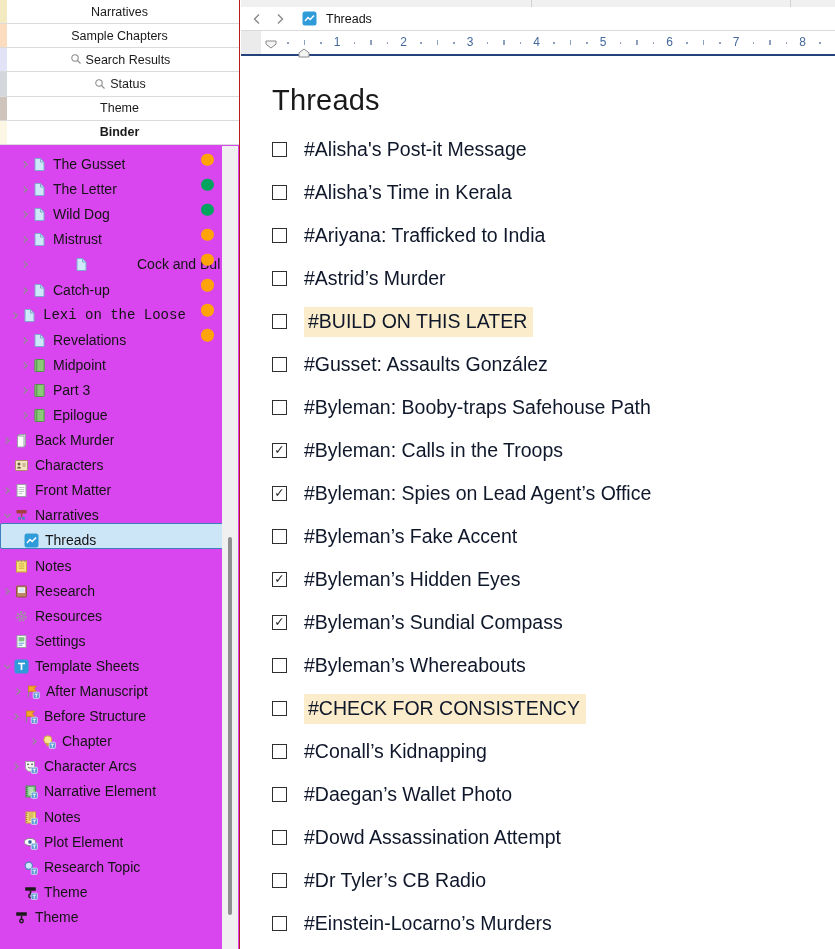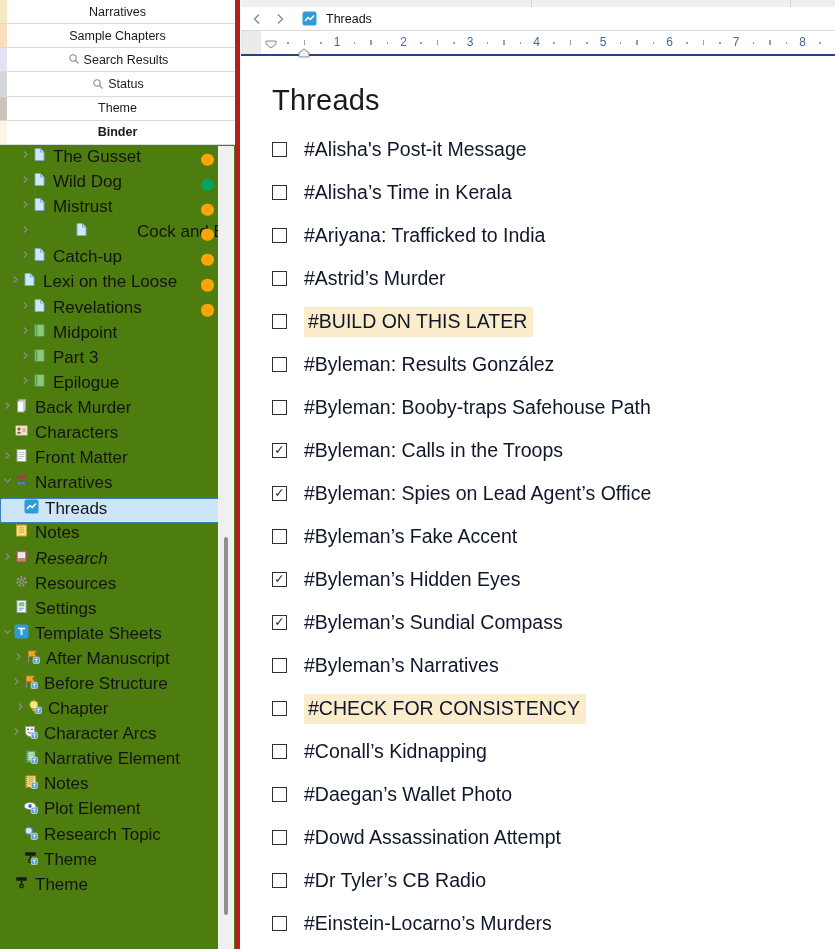--- a/index.html
+++ b/index.html
@@ -1,28 +1,28 @@
 <!DOCTYPE html>
 <html><head>
 <meta charset="utf-8">
 <style>
   *{box-sizing:border-box;margin:0;padding:0}
   html,body{width:835px;height:949px}
   body{position:relative;font-family:"Liberation Sans",sans-serif;background:#fff;overflow:hidden}
 
   
-  #sidebar{position:absolute;left:0;top:0;width:240px;height:100%;background:#4d7c0f;border-right:5px solid #b91c1c}
+  #sidebar{position:absolute;left:0;top:0;width:240px;height:100%;background:#d946ef;border-right:1px solid #b91c1c}
   #tabstrip{position:absolute;top:0;left:0;right:0}
   .tabrow{height:24.17px;background:#fff;border-bottom:1px solid #DBDBDB;display:flex;align-items:center;justify-content:center;position:relative;font-size:12.5px;color:#1a1a1a;cursor:default}
   .tabrow .strip{position:absolute;left:0;top:0;bottom:0;width:7px}
   .tabrow.active{font-weight:bold}
   .tabrow .ticon{display:flex;margin-right:2px}
 
   #tree{position:absolute;top:147px;left:0;width:224px}
-  .trow{height:25.1px;display:flex;align-items:flex-start;position:relative;font-size:17px;color:#141414;padding-right:4px}
+  .trow{height:25.1px;display:flex;align-items:flex-end;position:relative;font-size:14px;color:#141414;padding-right:4px}
   .trow .chev{width:13px;display:flex;justify-content:center;flex:none}
   .trow .ticn{width:15px;height:15px;flex:none;margin-right:6px;display:flex}
   .trow .lbl{white-space:nowrap;overflow:hidden}
   .trow.selected{background:#CDE6F7;border:1px solid #3D7EBB;border-radius:2px}
   .dot{position:absolute;left:201px;top:50%;transform:translateY(-50%);width:12.5px;height:12.5px;border-radius:50%}
 
   #sb-track{position:absolute;right:1px;top:146px;bottom:0;width:16px;background:#F0F0F0}
   #sb-thumb{position:absolute;left:6px;top:391px;width:3.5px;height:378px;background:#8F8F8F;border-radius:2px}
 
   
@@ -113,20 +113,35 @@
           <svg width="15" height="15" viewBox="0 0 15 15" xmlns="http://www.w3.org/2000/svg">
             <polyline points="5.5,4 9.3,7.5 5.5,11" fill="none" stroke="#8f8f8f" stroke-width="1.3"></polyline>
           </svg>
         </span>
         <span class="ticn">
           <svg width="15" height="15" viewBox="0 0 15 15" xmlns="http://www.w3.org/2000/svg">
             <path d="M3 1.5h5.5L12 5v8.5H3z" fill="#CFE7FB" stroke="#7FA8CC"></path>
             <path d="M8.5 1.5V5H12" fill="none" stroke="#7FA8CC"></path>
           </svg>
         </span>
+        <span class="lbl">The Letter</span>
+        <span class="dot" style="background: rgb(0, 164, 95);"></span>
+      </div>
+      <div class="trow" style="padding-left: 19px;">
+        <span class="chev">
+          <svg width="15" height="15" viewBox="0 0 15 15" xmlns="http://www.w3.org/2000/svg">
+            <polyline points="5.5,4 9.3,7.5 5.5,11" fill="none" stroke="#8f8f8f" stroke-width="1.3"></polyline>
+          </svg>
+        </span>
+        <span class="ticn">
+          <svg width="15" height="15" viewBox="0 0 15 15" xmlns="http://www.w3.org/2000/svg">
+            <path d="M3 1.5h5.5L12 5v8.5H3z" fill="#CFE7FB" stroke="#7FA8CC"></path>
+            <path d="M8.5 1.5V5H12" fill="none" stroke="#7FA8CC"></path>
+          </svg>
+        </span>
         <span class="lbl">Wild Dog</span>
         <span class="dot" style="background: rgb(0, 164, 95);"></span>
       </div>
       <div class="trow" style="padding-left: 19px;">
         <span class="chev">
           <svg width="15" height="15" viewBox="0 0 15 15" xmlns="http://www.w3.org/2000/svg">
             <polyline points="5.5,4 9.3,7.5 5.5,11" fill="none" stroke="#8f8f8f" stroke-width="1.3"></polyline>
           </svg>
         </span>
         <span class="ticn">
@@ -161,21 +176,21 @@
         </span>
         <span class="ticn">
           <svg width="15" height="15" viewBox="0 0 15 15" xmlns="http://www.w3.org/2000/svg">
             <path d="M3 1.5h5.5L12 5v8.5H3z" fill="#CFE7FB" stroke="#7FA8CC"></path>
             <path d="M8.5 1.5V5H12" fill="none" stroke="#7FA8CC"></path>
           </svg>
         </span>
         <span class="lbl">Catch-up</span>
         <span class="dot" style="background: rgb(255, 164, 8);"></span>
       </div>
-      <div class="trow" style="padding-left: 9px;">
+      <div class="trow" style="padding-left: 9px; font-family: Liberation Mono, monospace;">
         <span class="chev">
           <svg width="15" height="15" viewBox="0 0 15 15" xmlns="http://www.w3.org/2000/svg">
             <polyline points="5.5,4 9.3,7.5 5.5,11" fill="none" stroke="#8f8f8f" stroke-width="1.3"></polyline>
           </svg>
         </span>
         <span class="ticn">
           <svg width="15" height="15" viewBox="0 0 15 15" xmlns="http://www.w3.org/2000/svg">
             <path d="M3 1.5h5.5L12 5v8.5H3z" fill="#CFE7FB" stroke="#7FA8CC"></path>
             <path d="M8.5 1.5V5H12" fill="none" stroke="#7FA8CC"></path>
           </svg>
@@ -310,21 +325,21 @@
         <span class="chev"></span>
         <span class="ticn">
           <svg width="15" height="15" viewBox="0 0 15 15" xmlns="http://www.w3.org/2000/svg">
             <rect x="2.5" y="2" width="10" height="11" fill="#F9E27D" stroke="#C9A53B"></rect>
             <path d="M4.8 4.8h5.4M4.8 7h5.4M4.8 9.2h5.4" stroke="#C9A53B" stroke-width="0.9"></path>
             <path d="M4 1v2M7.5 1v2M11 1v2" stroke="#8a8a8a" stroke-width="1"></path>
           </svg>
         </span>
         <span class="lbl">Notes</span>
       </div>
-      <div class="trow" style="padding-left: 1px; font-style: italic;">
+      <div class="trow" style="padding-left: 1px;">
         <span class="chev">
           <svg width="15" height="15" viewBox="0 0 15 15" xmlns="http://www.w3.org/2000/svg">
             <polyline points="5.5,4 9.3,7.5 5.5,11" fill="none" stroke="#8f8f8f" stroke-width="1.3"></polyline>
           </svg>
         </span>
         <span class="ticn">
           <svg width="15" height="15" viewBox="0 0 15 15" xmlns="http://www.w3.org/2000/svg">
             <rect x="2.5" y="2" width="10" height="11" rx="1" fill="#BC8667" stroke="#8E5A3C"></rect>
             <rect x="4.4" y="3.8" width="6.2" height="4.6" fill="#DCE9F5" stroke="#fff" stroke-width="0.8"></rect>
           </svg>
@@ -391,21 +406,21 @@
         <span class="ticn">
           <svg width="15" height="15" viewBox="0 0 15 15" xmlns="http://www.w3.org/2000/svg">
             <path d="M3.5 1.5v12" stroke="#8a8a8a" stroke-width="1.1"></path>
             <path d="M3.5 2h8l-2.2 2.7 2.2 2.7h-8z" fill="#F6A42A" stroke="#C07F17" stroke-width="0.7"></path>
             <rect x="8.2" y="8.2" width="6.2" height="6.2" rx="1" fill="#5B9BD5" stroke="#fff" stroke-width="0.6"></rect>
             <path d="M9.7 10.2h3.2M11.3 10.2v3.2" stroke="#fff" stroke-width="0.9" fill="none"></path>
           </svg>
         </span>
         <span class="lbl">Before Structure</span>
       </div>
-      <div class="trow" style="padding-left: 14px;">
+      <div class="trow" style="padding-left: 28px;">
         <span class="chev">
           <svg width="15" height="15" viewBox="0 0 15 15" xmlns="http://www.w3.org/2000/svg">
             <polyline points="5.5,4 9.3,7.5 5.5,11" fill="none" stroke="#8f8f8f" stroke-width="1.3"></polyline>
           </svg>
         </span>
         <span class="ticn">
           <svg width="15" height="15" viewBox="0 0 15 15" xmlns="http://www.w3.org/2000/svg">
             <circle cx="6.8" cy="5.8" r="4" fill="#FBE98C" stroke="#C9A53B"></circle>
             <rect x="5.3" y="9.6" width="3" height="2.6" rx="0.8" fill="#C9A53B"></rect>
             <rect x="8.2" y="8.2" width="6.2" height="6.2" rx="1" fill="#5B9BD5" stroke="#fff" stroke-width="0.6"></rect>
@@ -601,21 +616,21 @@
         <div class="citem">
           <span class="cbox"></span>
           <span class="ctext">#Astrid’s Murder</span>
         </div>
         <div class="citem">
           <span class="cbox"></span>
           <span class="ctext hl">#BUILD ON THIS LATER</span>
         </div>
         <div class="citem">
           <span class="cbox"></span>
-          <span class="ctext">#Byleman: Results González</span>
+          <span class="ctext">#Gusset: Assaults González</span>
         </div>
         <div class="citem">
           <span class="cbox"></span>
           <span class="ctext">#Byleman: Booby-traps Safehouse Path</span>
         </div>
         <div class="citem">
           <span class="cbox">✓</span>
           <span class="ctext">#Byleman: Calls in the Troops</span>
         </div>
         <div class="citem">
@@ -629,21 +644,21 @@
         <div class="citem">
           <span class="cbox">✓</span>
           <span class="ctext">#Byleman’s Hidden Eyes</span>
         </div>
         <div class="citem">
           <span class="cbox">✓</span>
           <span class="ctext">#Byleman’s Sundial Compass</span>
         </div>
         <div class="citem">
           <span class="cbox"></span>
-          <span class="ctext">#Byleman’s Narratives</span>
+          <span class="ctext">#Byleman’s Whereabouts</span>
         </div>
         <div class="citem">
           <span class="cbox"></span>
           <span class="ctext hl">#CHECK FOR CONSISTENCY</span>
         </div>
         <div class="citem">
           <span class="cbox"></span>
           <span class="ctext">#Conall’s Kidnapping</span>
         </div>
         <div class="citem">

